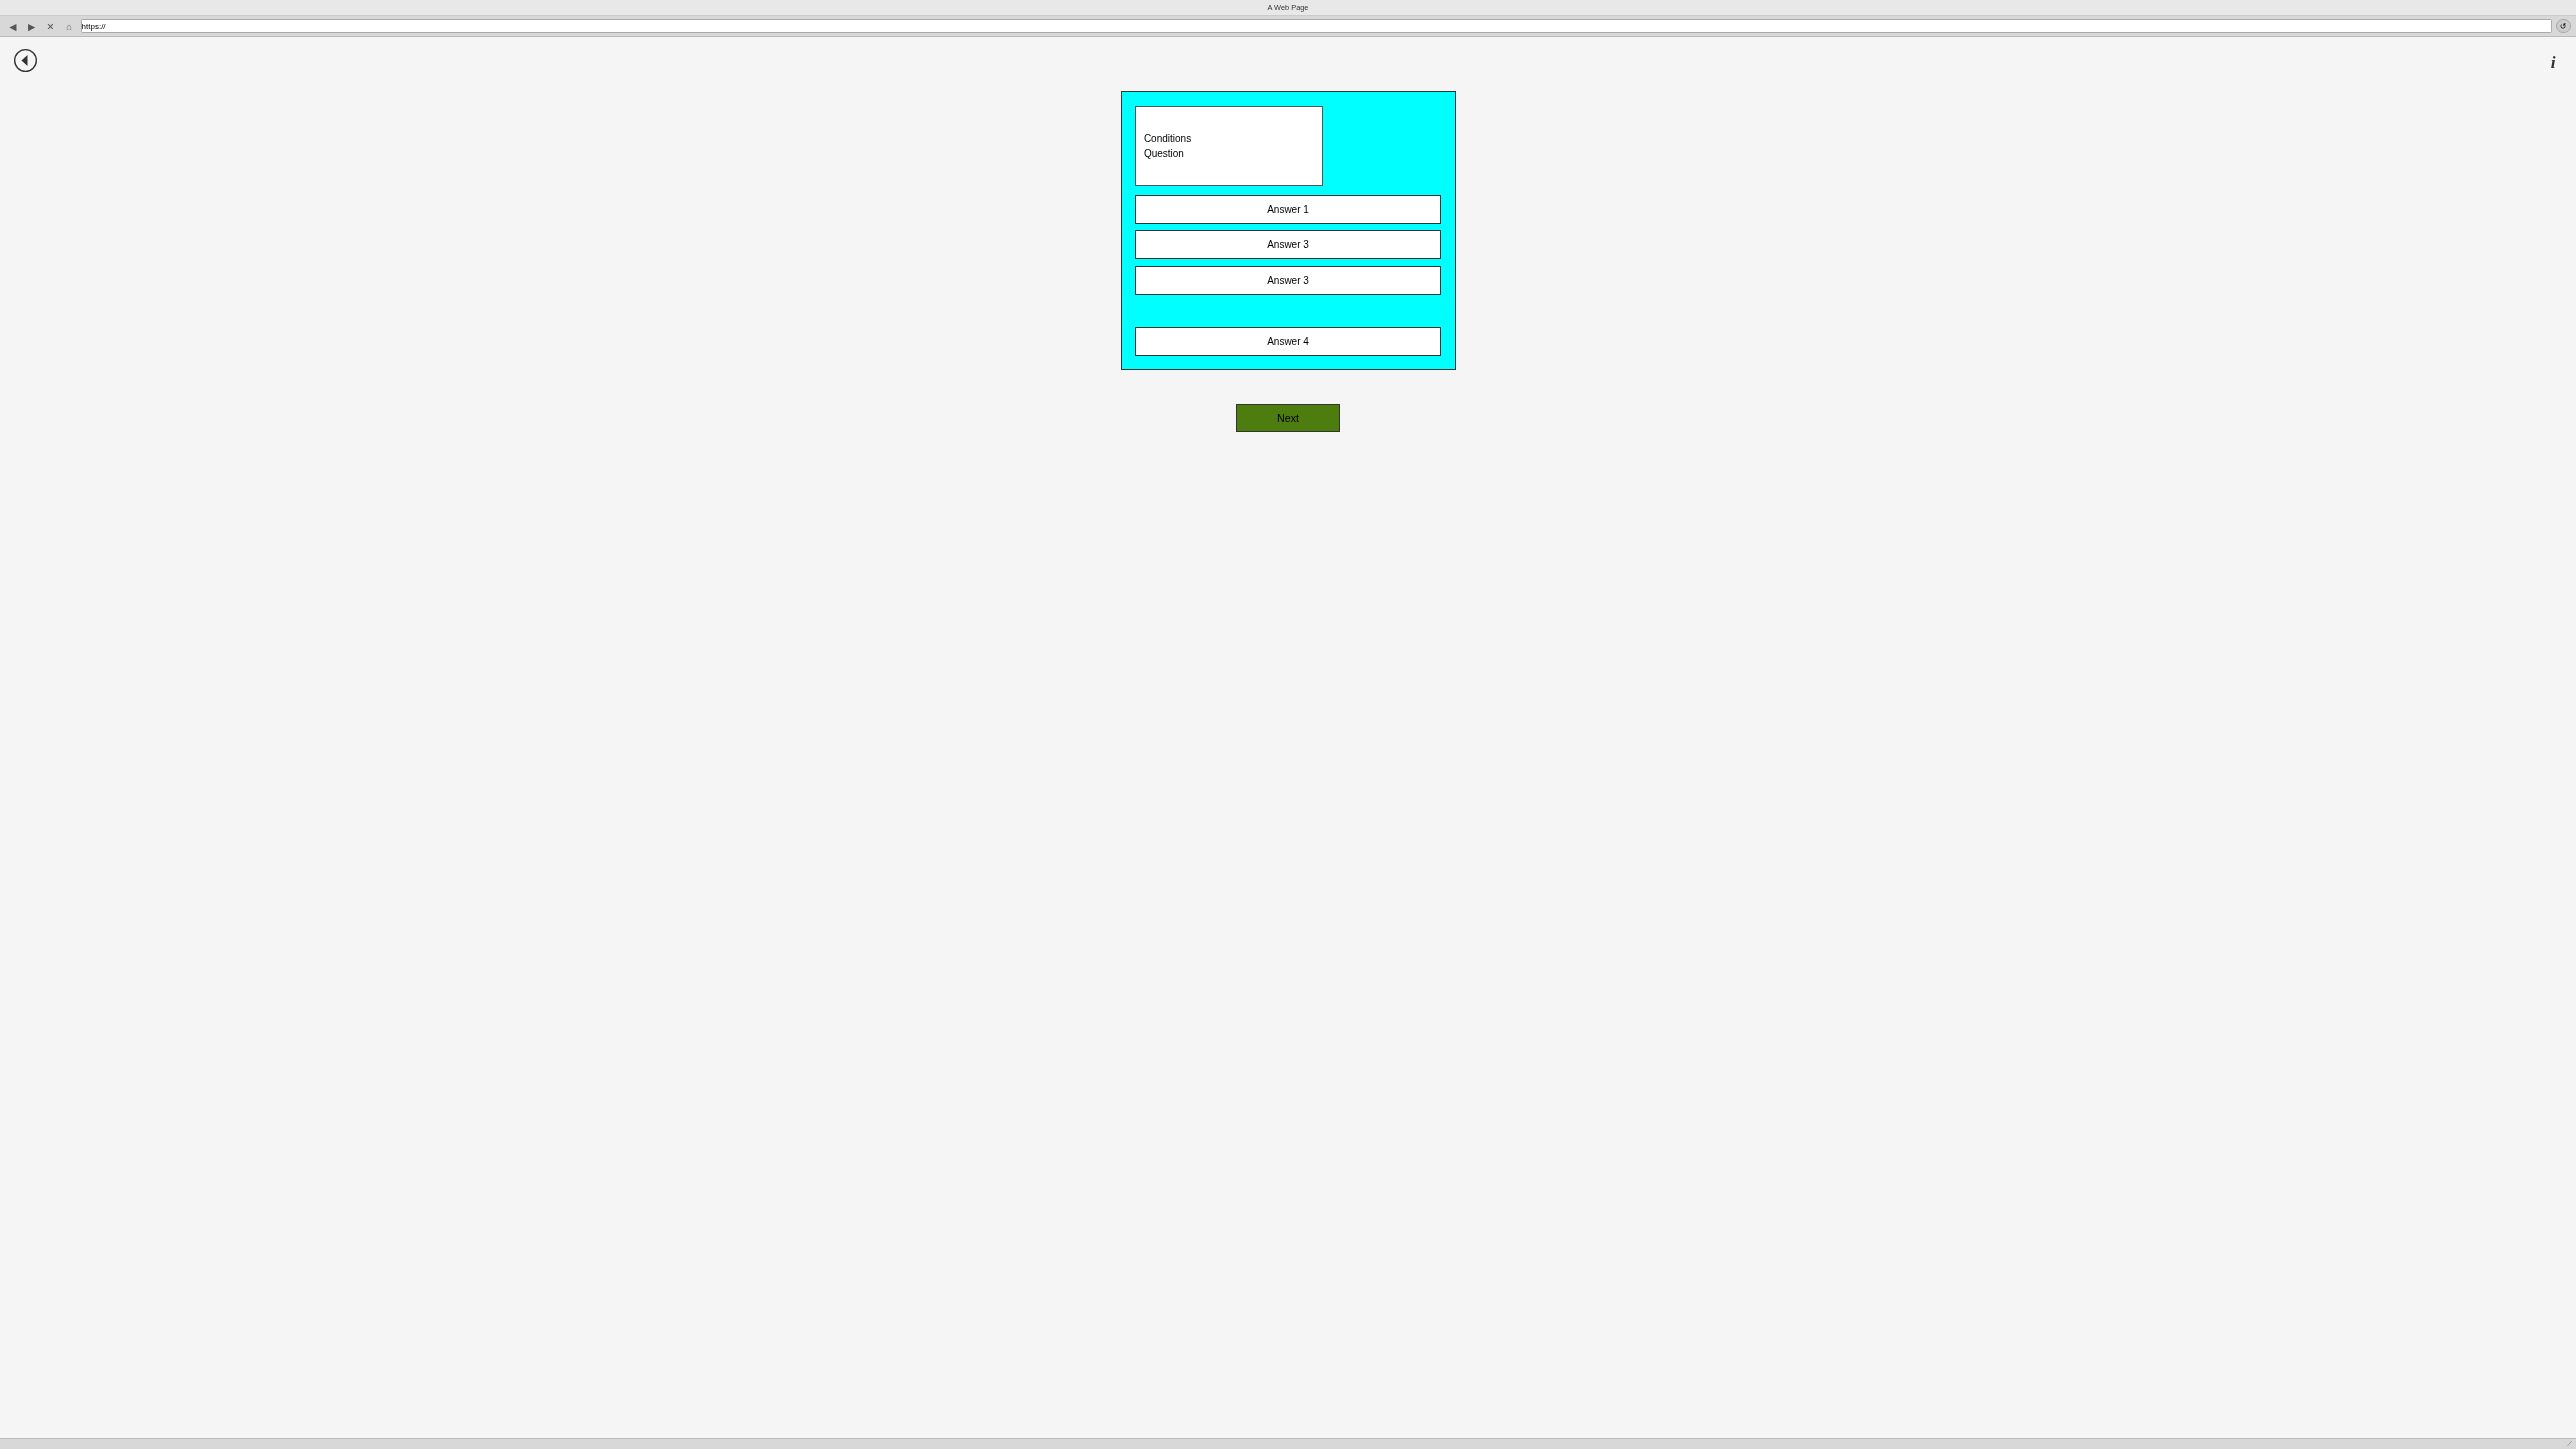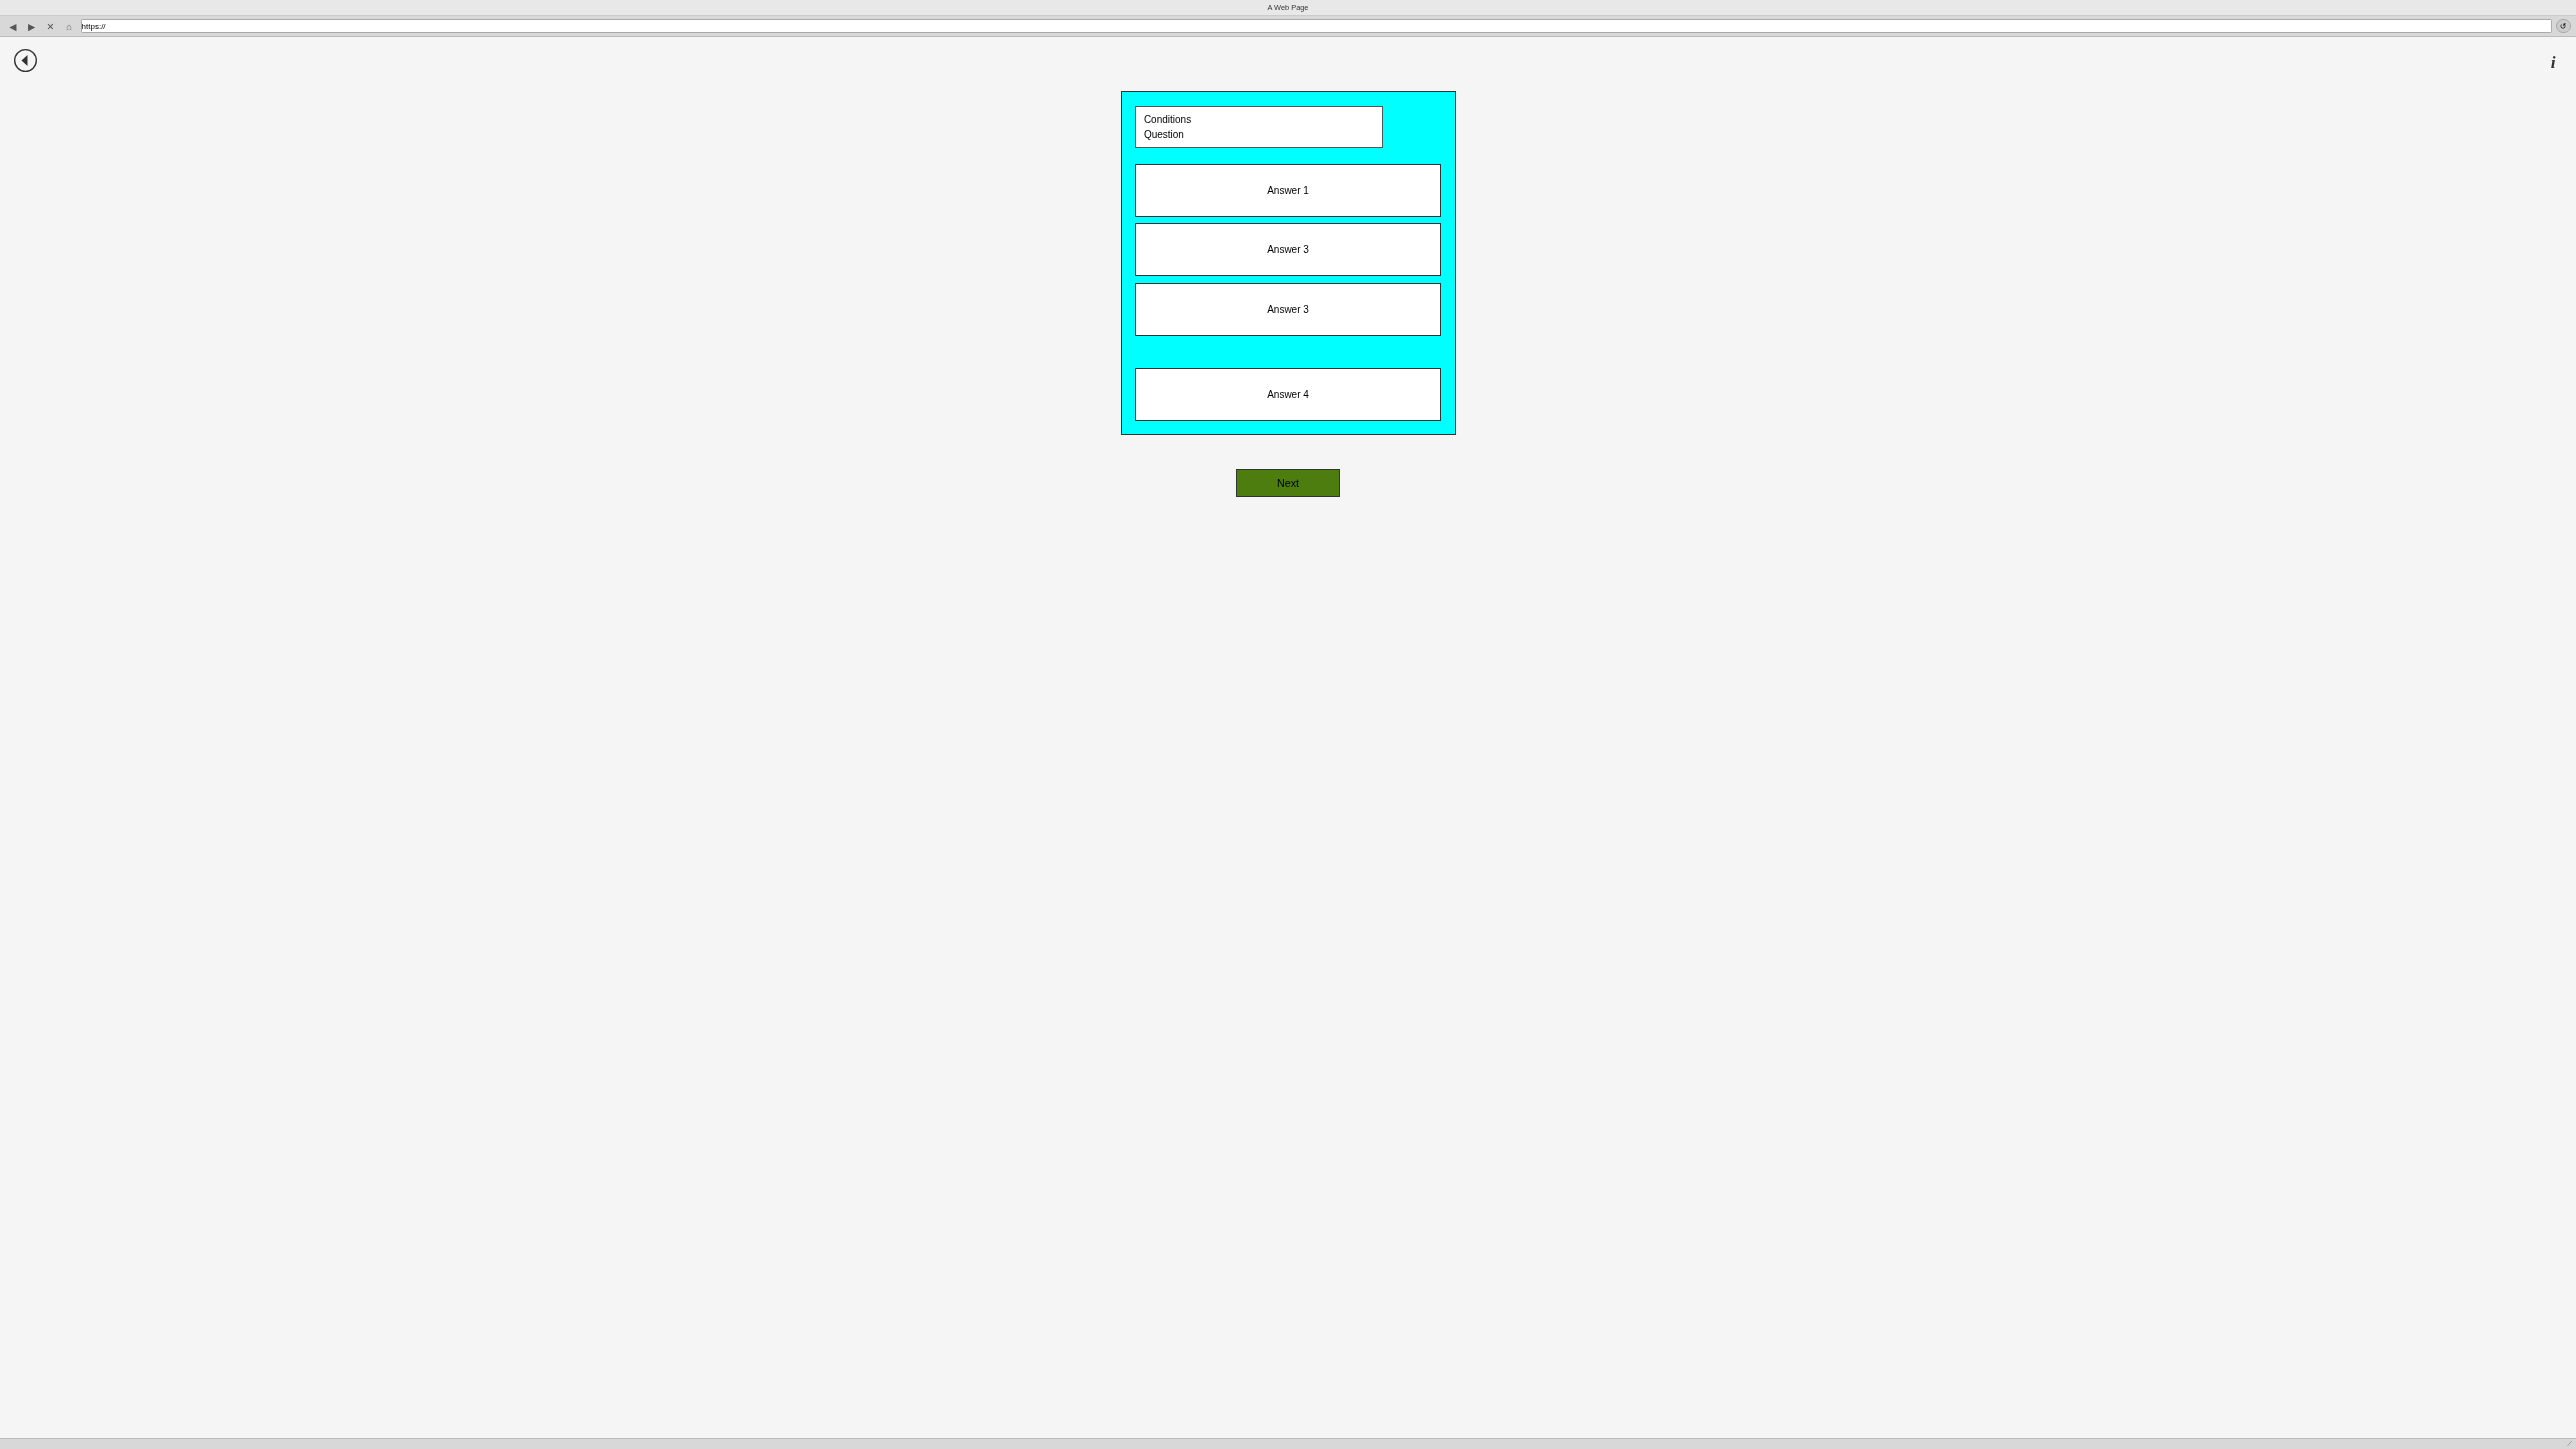--- a/index.html
+++ b/index.html
@@ -120,33 +120,33 @@
       background: #00ffff;
       border: 1.3px solid #333;
       width: 335px;
       margin: 54px auto 0 auto;
       padding: 13.4px;
     }
 
     .question-box {
       background: white;
       border: 1.3px solid #555;
-      padding: 5px 8px;
-      margin-bottom: 16px;
+      padding: 24px 8px;
+      margin-bottom: 9px;
       font-size: 10px;
       line-height: 1.5;
-      width: 248px;
+      width: 188px;
     }
 
     .answer-btn {
       display: block;
       width: 100%;
       background: white;
       border: 1.3px solid #333;
-      padding: 20px;
+      padding: 8px;
       margin-bottom: 6.7px;
       font-size: 10px;
       text-align: center;
       cursor: pointer;
       font-family: Arial, sans-serif;
     }
 
     .answer-btn:last-child {
       margin-bottom: 0;
       margin-top: 32px;

